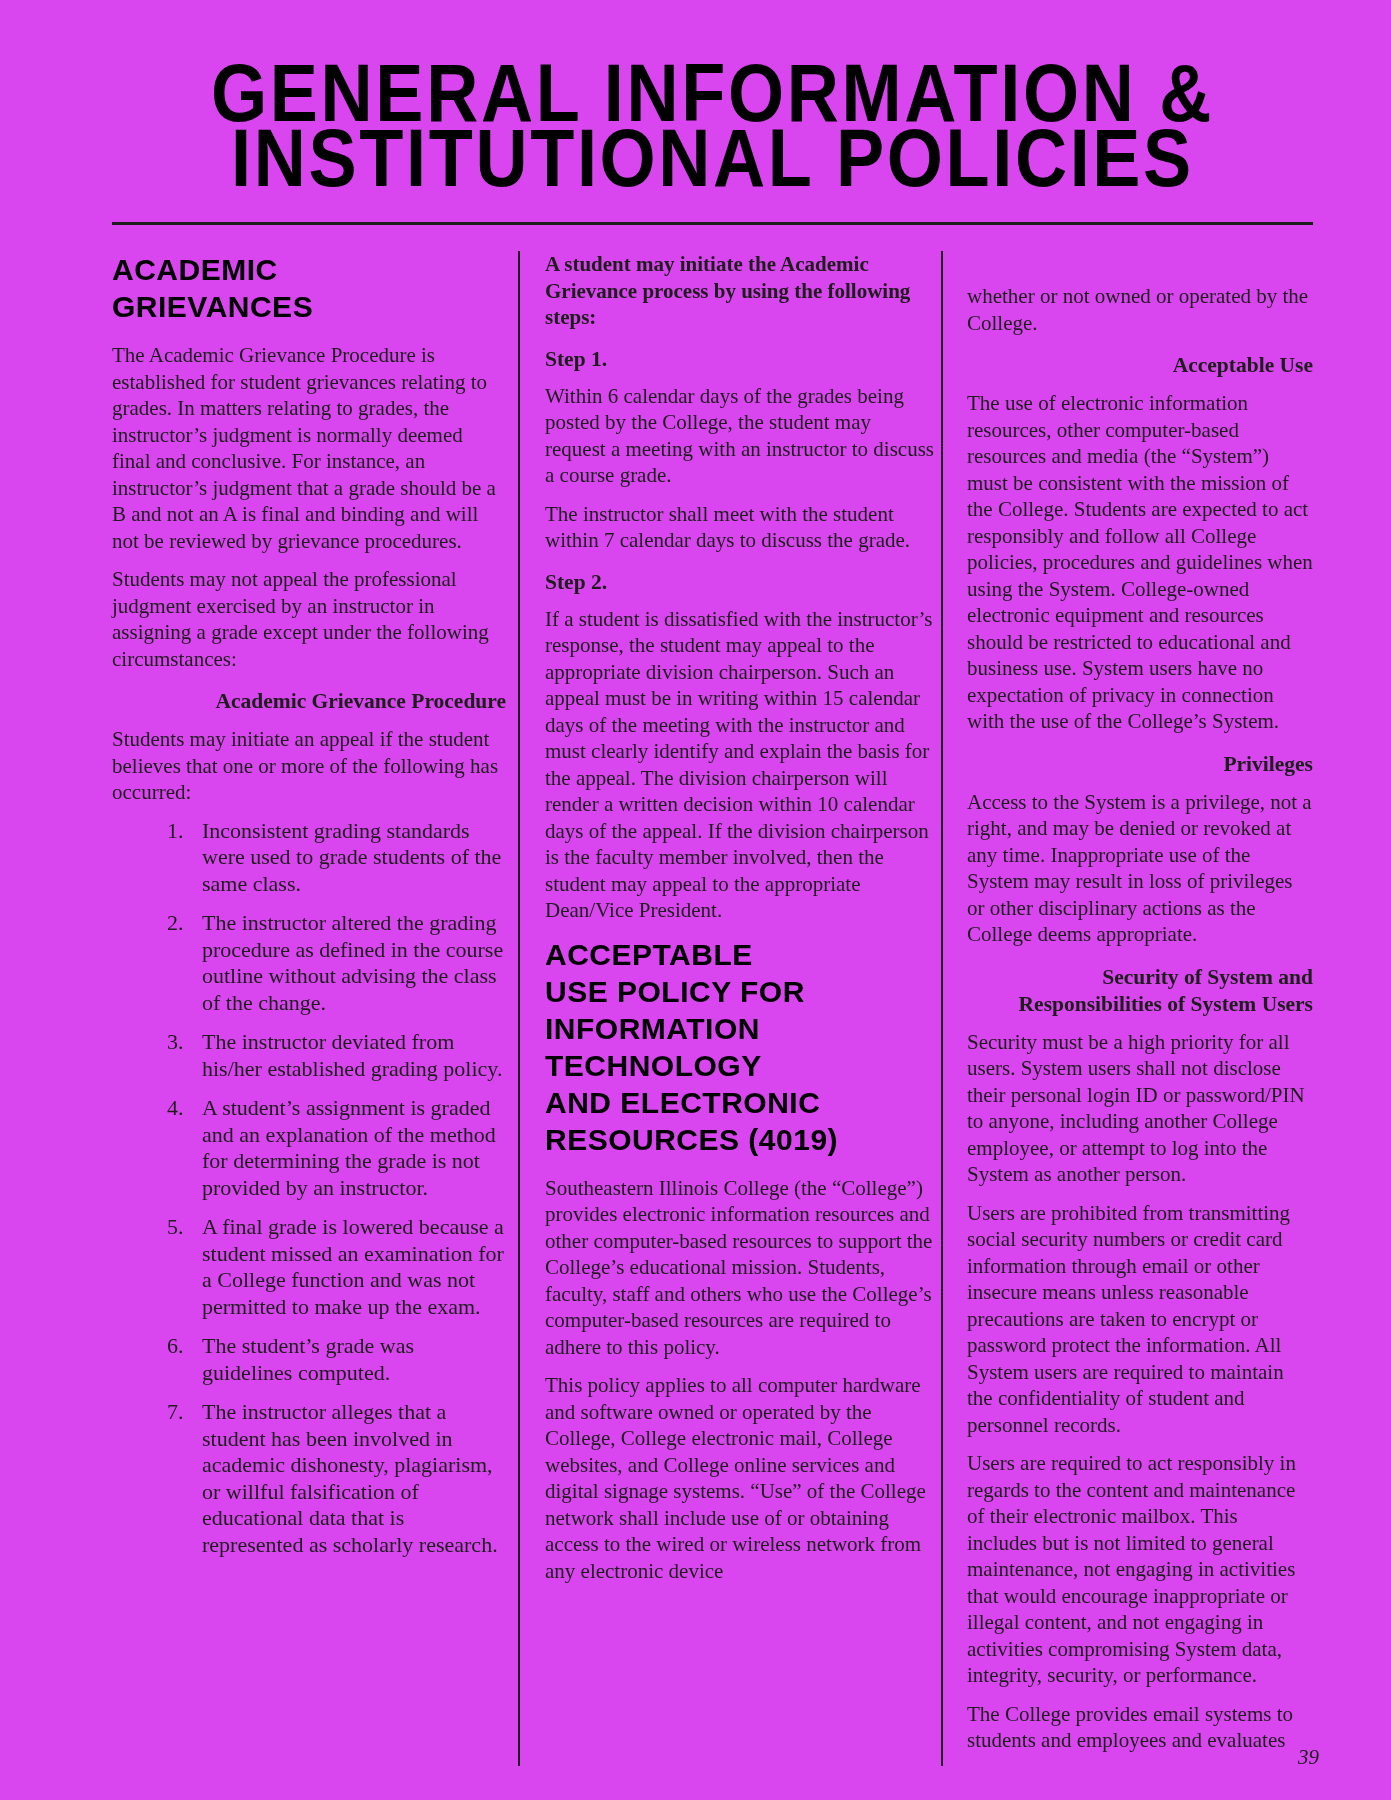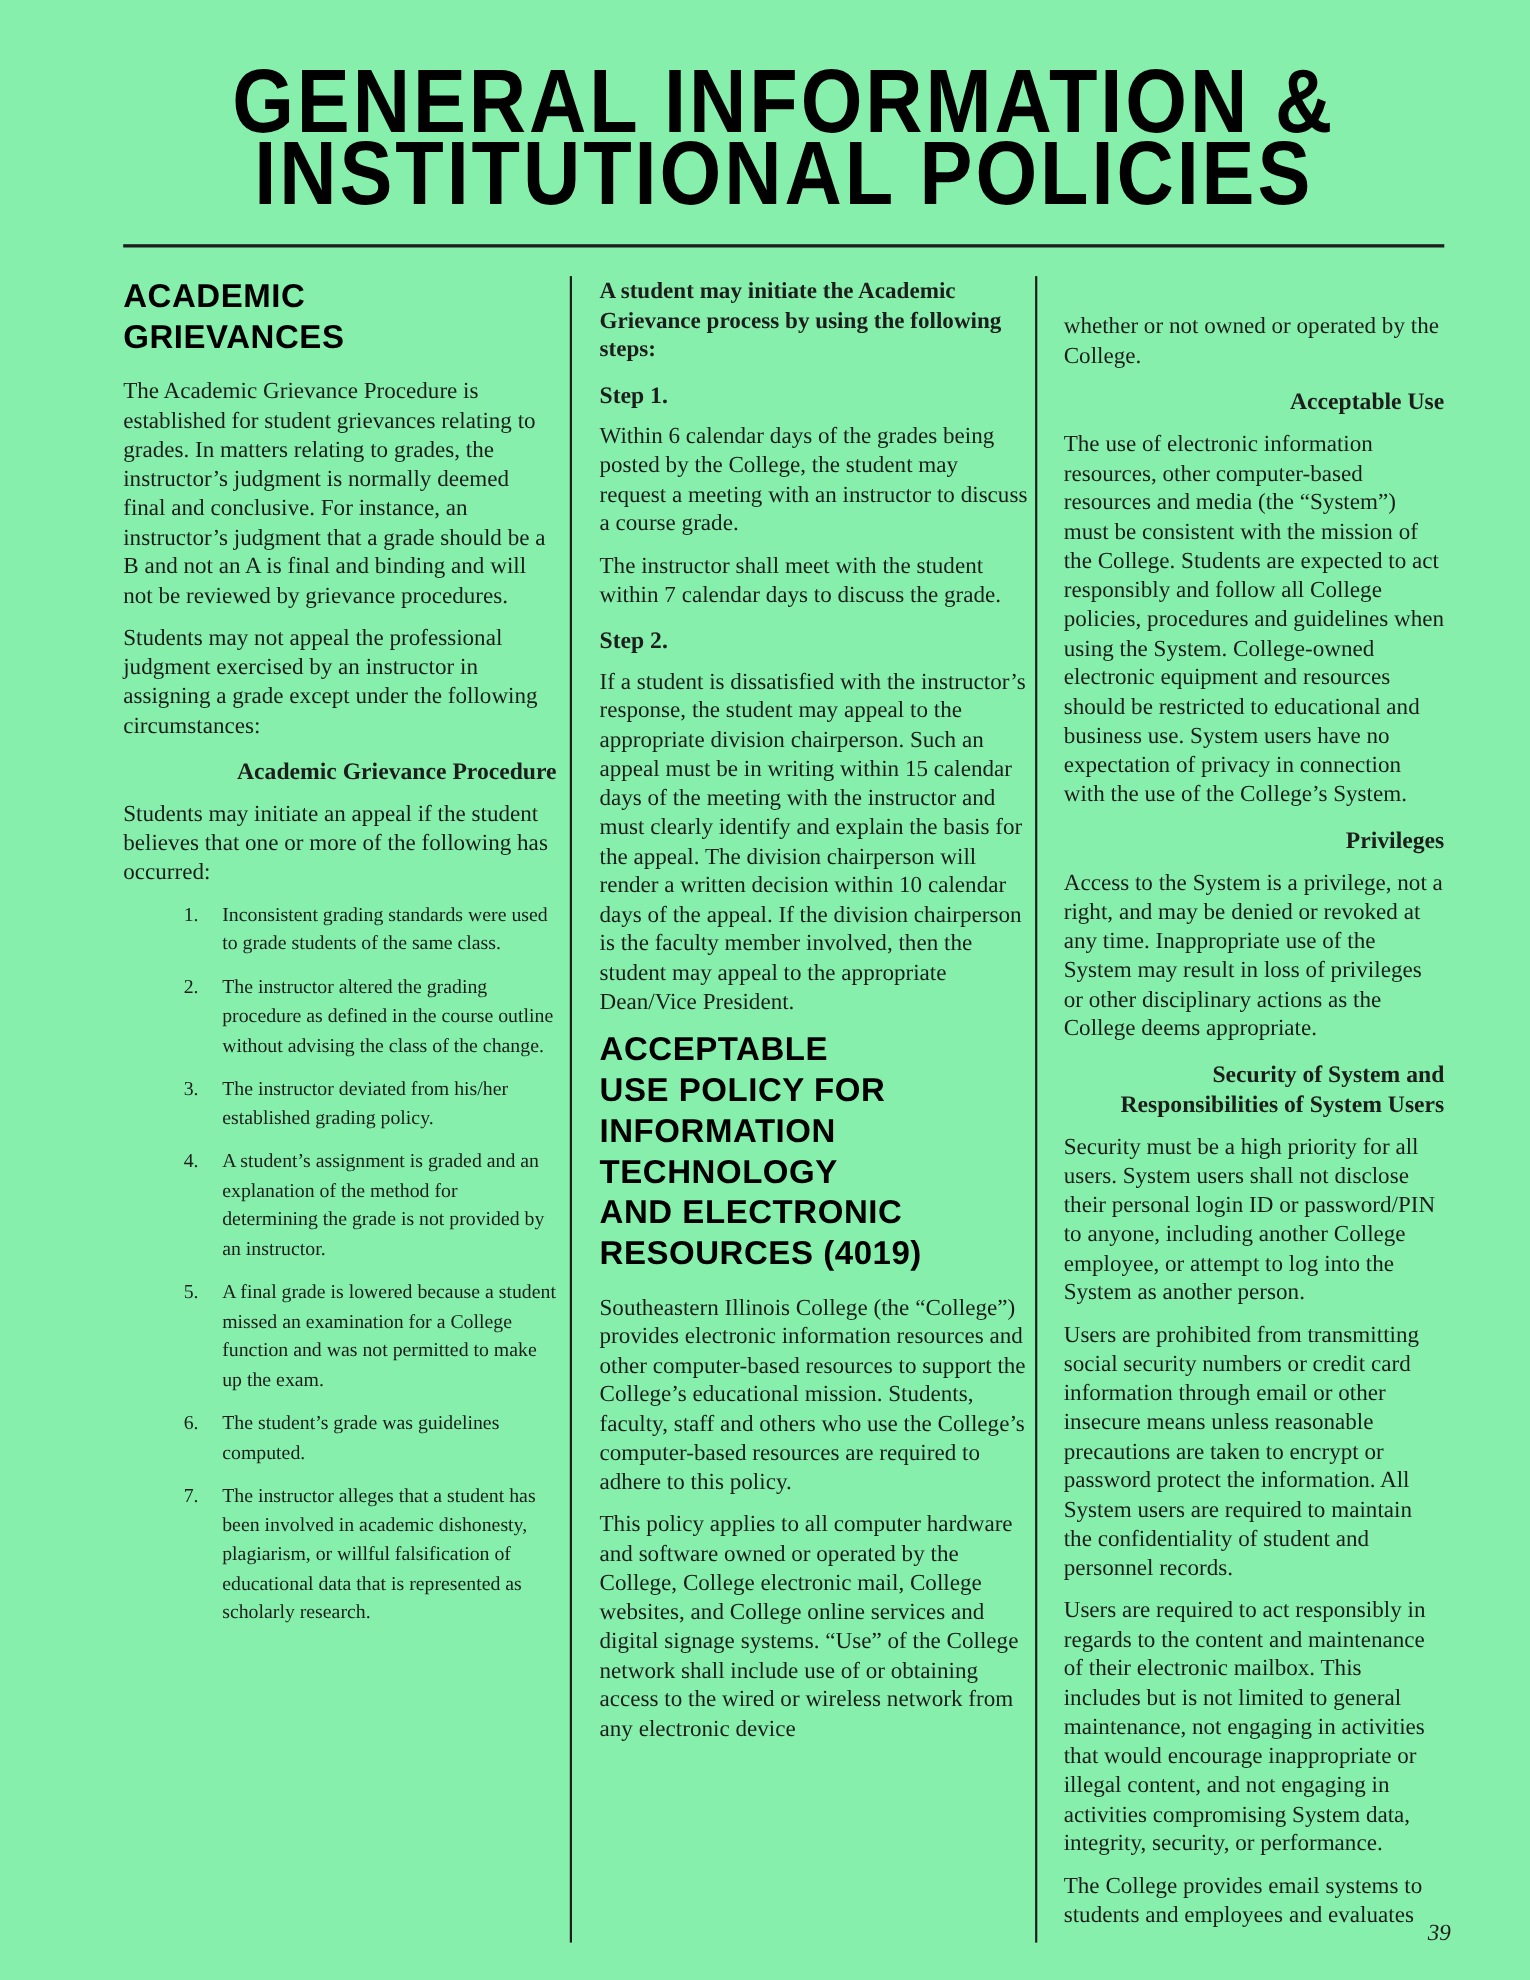--- a/index.html
+++ b/index.html
@@ -1,20 +1,20 @@
 <!DOCTYPE html>
 <html><head>
 <meta charset="utf-8">
 <style>
   html,body { margin:0; padding:0; background:#e8e8e8; }
   .page {
     position:relative;
     width:1391px; height:1800px;
     margin:0 auto;
-    background:#86efac;
+    background:#d946ef;
     box-sizing:border-box;
     padding:46px 78px 0 112px;
     font-family:"Liberation Serif", serif;
     color:#1d1d1b;
     overflow:hidden;
   }
   .title {
     font-family:"Liberation Sans", sans-serif;
     font-weight:bold;
     font-size:82px;
@@ -82,21 +82,21 @@
   }
   ol.grievance-list {
     list-style:none;
     counter-reset:item;
     margin:6px 0 0 0;
     padding:0 0 0 90px;
   }
   ol.grievance-list li {
     counter-increment:item;
     position:relative;
-    font-size:18px;
+    font-size:22px;
     line-height:26.5px;
     margin:0 0 13px 0;
   }
   ol.grievance-list li::before {
     content:counter(item) ".";
     position:absolute;
     left:-35px;
     top:0;
   }
   .pagenum {

